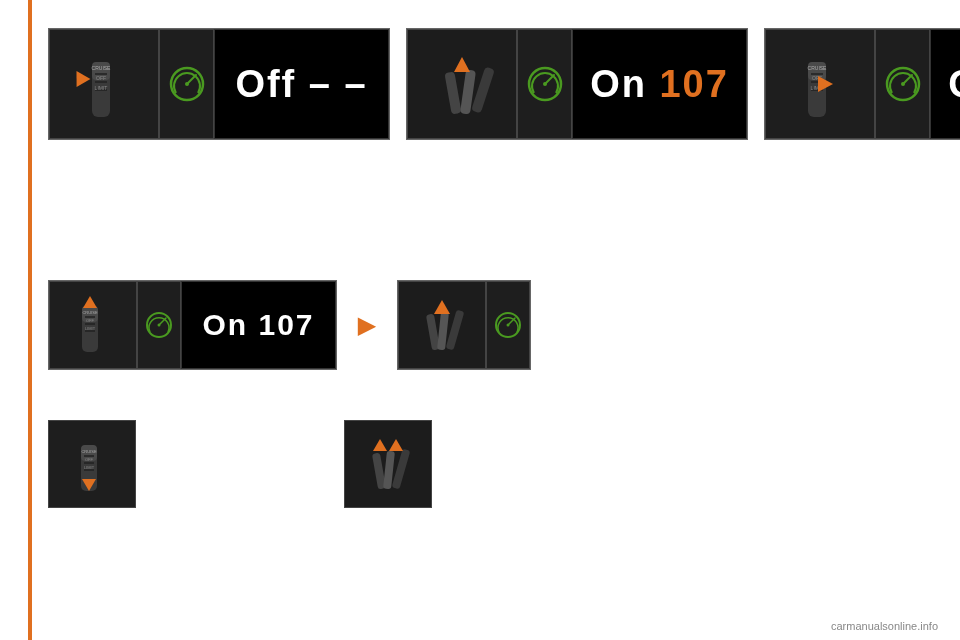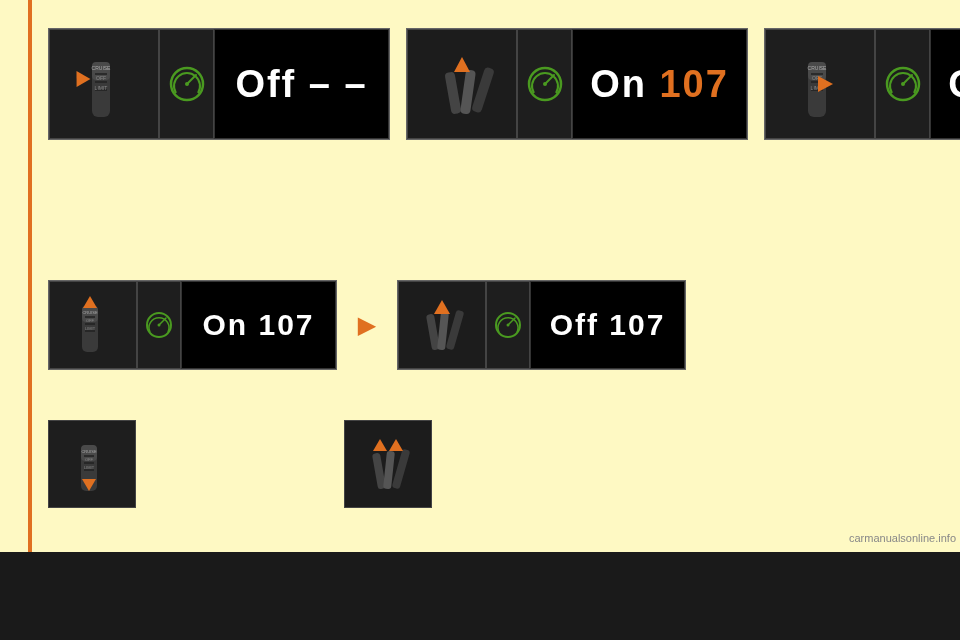--- a/index.html
+++ b/index.html
@@ -7,22 +7,22 @@
       width: 960px;
       height: 640px;
       background: #1a1a1a;
       overflow: hidden;
       font-family: Arial, sans-serif;
       position: relative;
     }
 
     .page-container {
       width: 960px;
-      height: 552px;
-      background: #fef9c3;
+      height: 640px;
+      background: #ffffff;
       position: relative;
     }
 
     
     .left-border {
       position: absolute;
       left: 28px;
       top: 0;
       width: 4px;
       height: 100%;
@@ -190,21 +190,21 @@
       align-items: center;
       justify-content: center;
       position: relative;
       overflow: hidden;
     }
 
     
     .watermark {
       position: absolute;
       bottom: 8px;
-      right: 4px;
+      right: 22px;
       color: #888;
       font-size: 11px;
       font-family: Arial, sans-serif;
     }
 
     .gap {
       width: 8px;
     }
 
     
@@ -370,23 +370,20 @@
         </svg>
       </div>
       <div class="gauge-panel-sm">
         <svg class="gauge-svg-sm" viewBox="0 0 30 30">
           <circle cx="15" cy="15" r="12" fill="none" stroke="#4a9a20" stroke-width="2"></circle>
           <path d="M 6 22 A 10 10 0 1 1 24 22" fill="none" stroke="#4a9a20" stroke-width="1.5"></path>
           <line x1="15" y1="15" x2="22" y2="8" stroke="#4a9a20" stroke-width="1.5" stroke-linecap="round"></line>
           <circle cx="15" cy="15" r="1.5" fill="#4a9a20"></circle>
         </svg>
       </div>
-      <div class="display-panel-sm">
-        <span class="display-text-sm">Off 107</span>
-      </div>
     </div>
 
   </div>
 
   <div class="row3">
 
     <div class="stalk-panel-sm">
       <svg class="stalk-svg-sm" viewBox="0 0 70 70">
         <rect x="24" y="16" width="16" height="46" rx="5" fill="#3a3a3a"></rect>
         <rect x="24" y="16" width="16" height="16" rx="4" fill="#4a4a4a"></rect>

